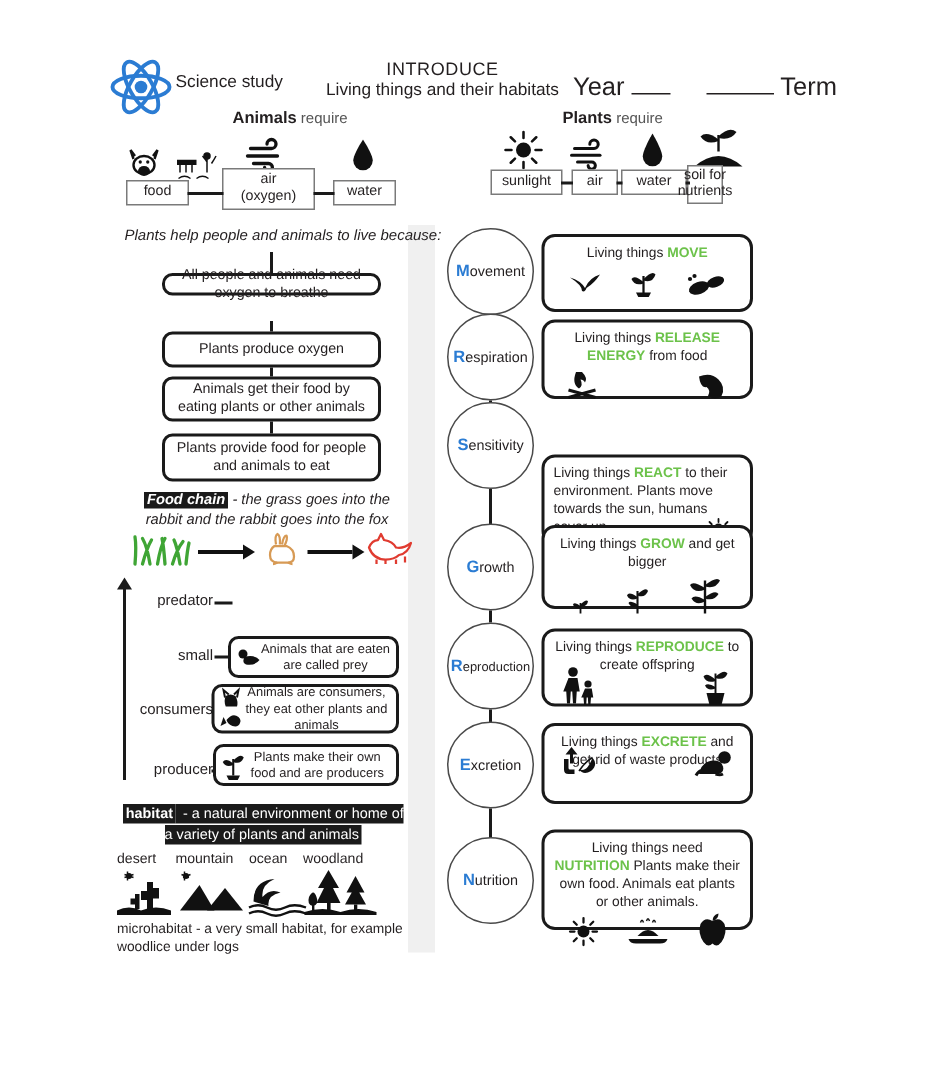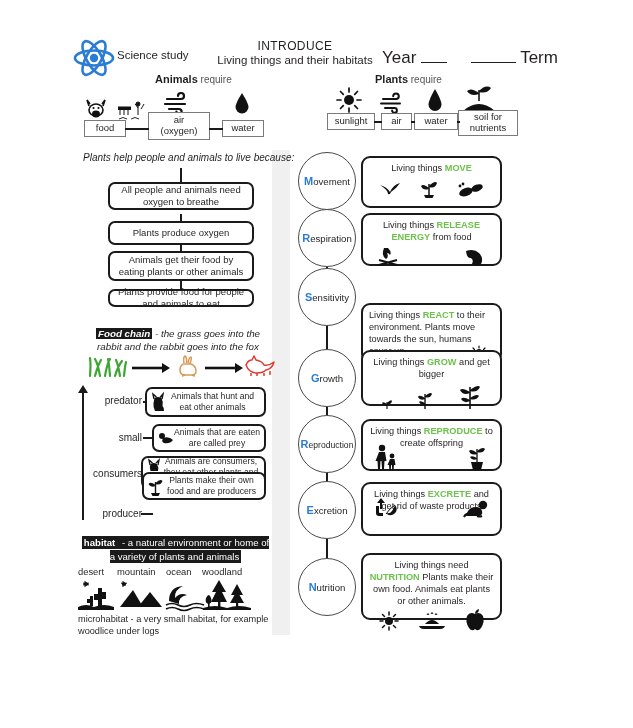--- a/index.html
+++ b/index.html
@@ -201,41 +201,41 @@
   <div class="rbox" style="left:414px; top:113px; width:44px; height:17px;">water</div>
 
   <div class="ico" style="left:459px; top:83px;">
     <svg width="40" height="30" viewBox="0 0 40 30">
       <path d="M20 18 V7" stroke="#111" stroke-width="1.6"></path>
       <path d="M20 10 q-8-6 -12-2 q4 6 12 3 Z" fill="#111"></path>
       <path d="M20 8 q7-7 12-3 q-4 6 -12 4 Z" fill="#111"></path>
       <path d="M4 28 q16-14 32 0 Z" fill="#111"></path>
     </svg>
   </div>
-  <div class="rbox" style="left:458px; top:110px; width:60px; height:26px;">
+  <div class="rbox" style="left:458px; top:110px; width:24px; height:26px;">
     <span style="white-space:pre-line">soil for
 nutrients</span>
   </div>
 
   <div class="connector" style="left:374px; top:121px; width:8px;"></div>
   <div class="connector" style="left:411px; top:121px; width:4px;"></div>
   <div class="connector" style="left:457px; top:121px; width:3px;"></div>
 
   <div class="gray-band"></div>
 
   <div class="lead-text">Plants help people and animals to live because:</div>
 
   <div class="vline" style="top:168px; height:14px;"></div>
-  <div class="stmt" style="top:182px; height:28px;">All people and animals need oxygen to breathe</div>
+  <div class="stmt" style="top:182px; height:15px;">All people and animals need oxygen to breathe</div>
   <div class="vline" style="top:214px; height:7px;"></div>
   <div class="stmt" style="top:221px; height:24px;">Plants produce oxygen</div>
   <div class="vline" style="top:245px; height:6px;"></div>
   <div class="stmt" style="top:251px; height:30px;">Animals get their food by eating plants or other animals</div>
   <div class="vline" style="top:281px; height:8px;"></div>
-  <div class="stmt" style="top:289px; height:18px;">Plants provide food for people and animals to eat</div>
+  <div class="stmt" style="top:289px; height:32px;">Plants provide food for people and animals to eat</div>
 
   <div class="fc-head">
     <span class="hl">Food chain</span><span> - the grass goes into the rabbit and the rabbit goes into the fox</span>
   </div>
 
   <div class="ico" style="left:86px; top:355px;">
     <svg width="42" height="22" viewBox="0 0 42 22">
       <g stroke="#3fa535" stroke-width="2.2" fill="none" stroke-linecap="round">
         <path d="M4 21 q1-12 0-18 M9 21 q3-11 6-16 M14 21 q-2-12 -5-17 M19 21 q2-12 5-17 M24 21 q-1-13 -2-17 M29 21 q3-10 7-15 M34 21 q-2-12 -4-16 M38 21 q1-10 2-14"></path>
       </g>
@@ -269,29 +269,20 @@
         <path d="M2 10 q2-5 6-5 l2-4 l2 4 q6 1 8 5 q5 1 10 -3 q-2 7 -8 8 q-3 3 -9 3 q-8 0 -11-8 Z"></path>
         <path d="M7 18 v3 M13 18 v3 M20 18 v3 M26 16 v4"></path>
       </g>
     </svg>
   </div>
 
   <div class="pyr-arrow"></div>
 
   <div class="pyr-label" style="left:86px; top:395px; width:56px;">predator</div>
   <div class="pyr-dash" style="left:143px; top:401px; width:12px;"></div>
-  <div class="pyr-box" style="left:145px; top:387px; width:121px; height:30px;">
-    <span class="ico" style="position:relative;">
-      <svg width="14" height="18" viewBox="0 0 14 18">
-        <path d="M3 6 L2 1 L5.5 4 M9 4.5 L12 1 L11 6" stroke="#111" stroke-width="1.4" fill="none"></path>
-        <path d="M3.5 5 q3-2 7 0 q2 4 1 8 q2 2 1.5 5 H4 q-2-4 -1.5-8 Z" fill="#111"></path>
-      </svg>
-    </span>
-    <span class="txt">Animals that hunt and eat other animals</span>
-  </div>
 
   <div class="pyr-label" style="left:86px; top:432px; width:56px;">small</div>
   <div class="pyr-dash" style="left:143px; top:437px; width:12px;"></div>
   <div class="pyr-box" style="left:152px; top:424px; width:114px; height:28px;">
     <span class="ico" style="position:relative;">
       <svg width="16" height="14" viewBox="0 0 16 14">
         <circle cx="4" cy="5" r="3" fill="#111"></circle>
         <path d="M5 7 q6-2 10 2 q-3 4 -9 3 q-3-1 -1-5 Z" fill="#111"></path>
       </svg>
     </span>
@@ -307,21 +298,21 @@
         <path d="M3.5 5 q3-2 6.5 0 q2 4 1 7 H3.5 q-1.5-4 0-7 Z" fill="#111"></path>
         <path d="M4 21 q4-5 8-2 q2 2 1 4 q-1 3 -5 2 q-3-1 -4-4 Z" fill="#111"></path>
         <path d="M2 19 l-2 6 l4-2 Z" fill="#111"></path>
       </svg>
     </span>
     <span class="txt">Animals are consumers, they eat other plants and animals</span>
   </div>
 
   <div class="pyr-label" style="left:82px; top:508px; width:60px;">producer</div>
   <div class="pyr-dash" style="left:141px; top:513px; width:12px;"></div>
-  <div class="pyr-box" style="left:142px; top:472px; width:124px; height:28px;">
+  <div class="pyr-box" style="left:142px; top:496px; width:124px; height:28px;">
     <span class="ico" style="position:relative;">
       <svg width="15" height="20" viewBox="0 0 15 20">
         <path d="M7.5 17 V6" stroke="#111" stroke-width="1.4"></path>
         <path d="M7.5 9 q-5-4 -7-1 q2 4 7 2 Z" fill="#111"></path>
         <path d="M7.5 7 q5-5 7-2 q-2 5 -7 3 Z" fill="#111"></path>
         <path d="M3 17 h9 l-1.5 3 h-6 Z" fill="#111"></path>
       </svg>
     </span>
     <span class="txt">Plants make their own food and are producers</span>
   </div>

